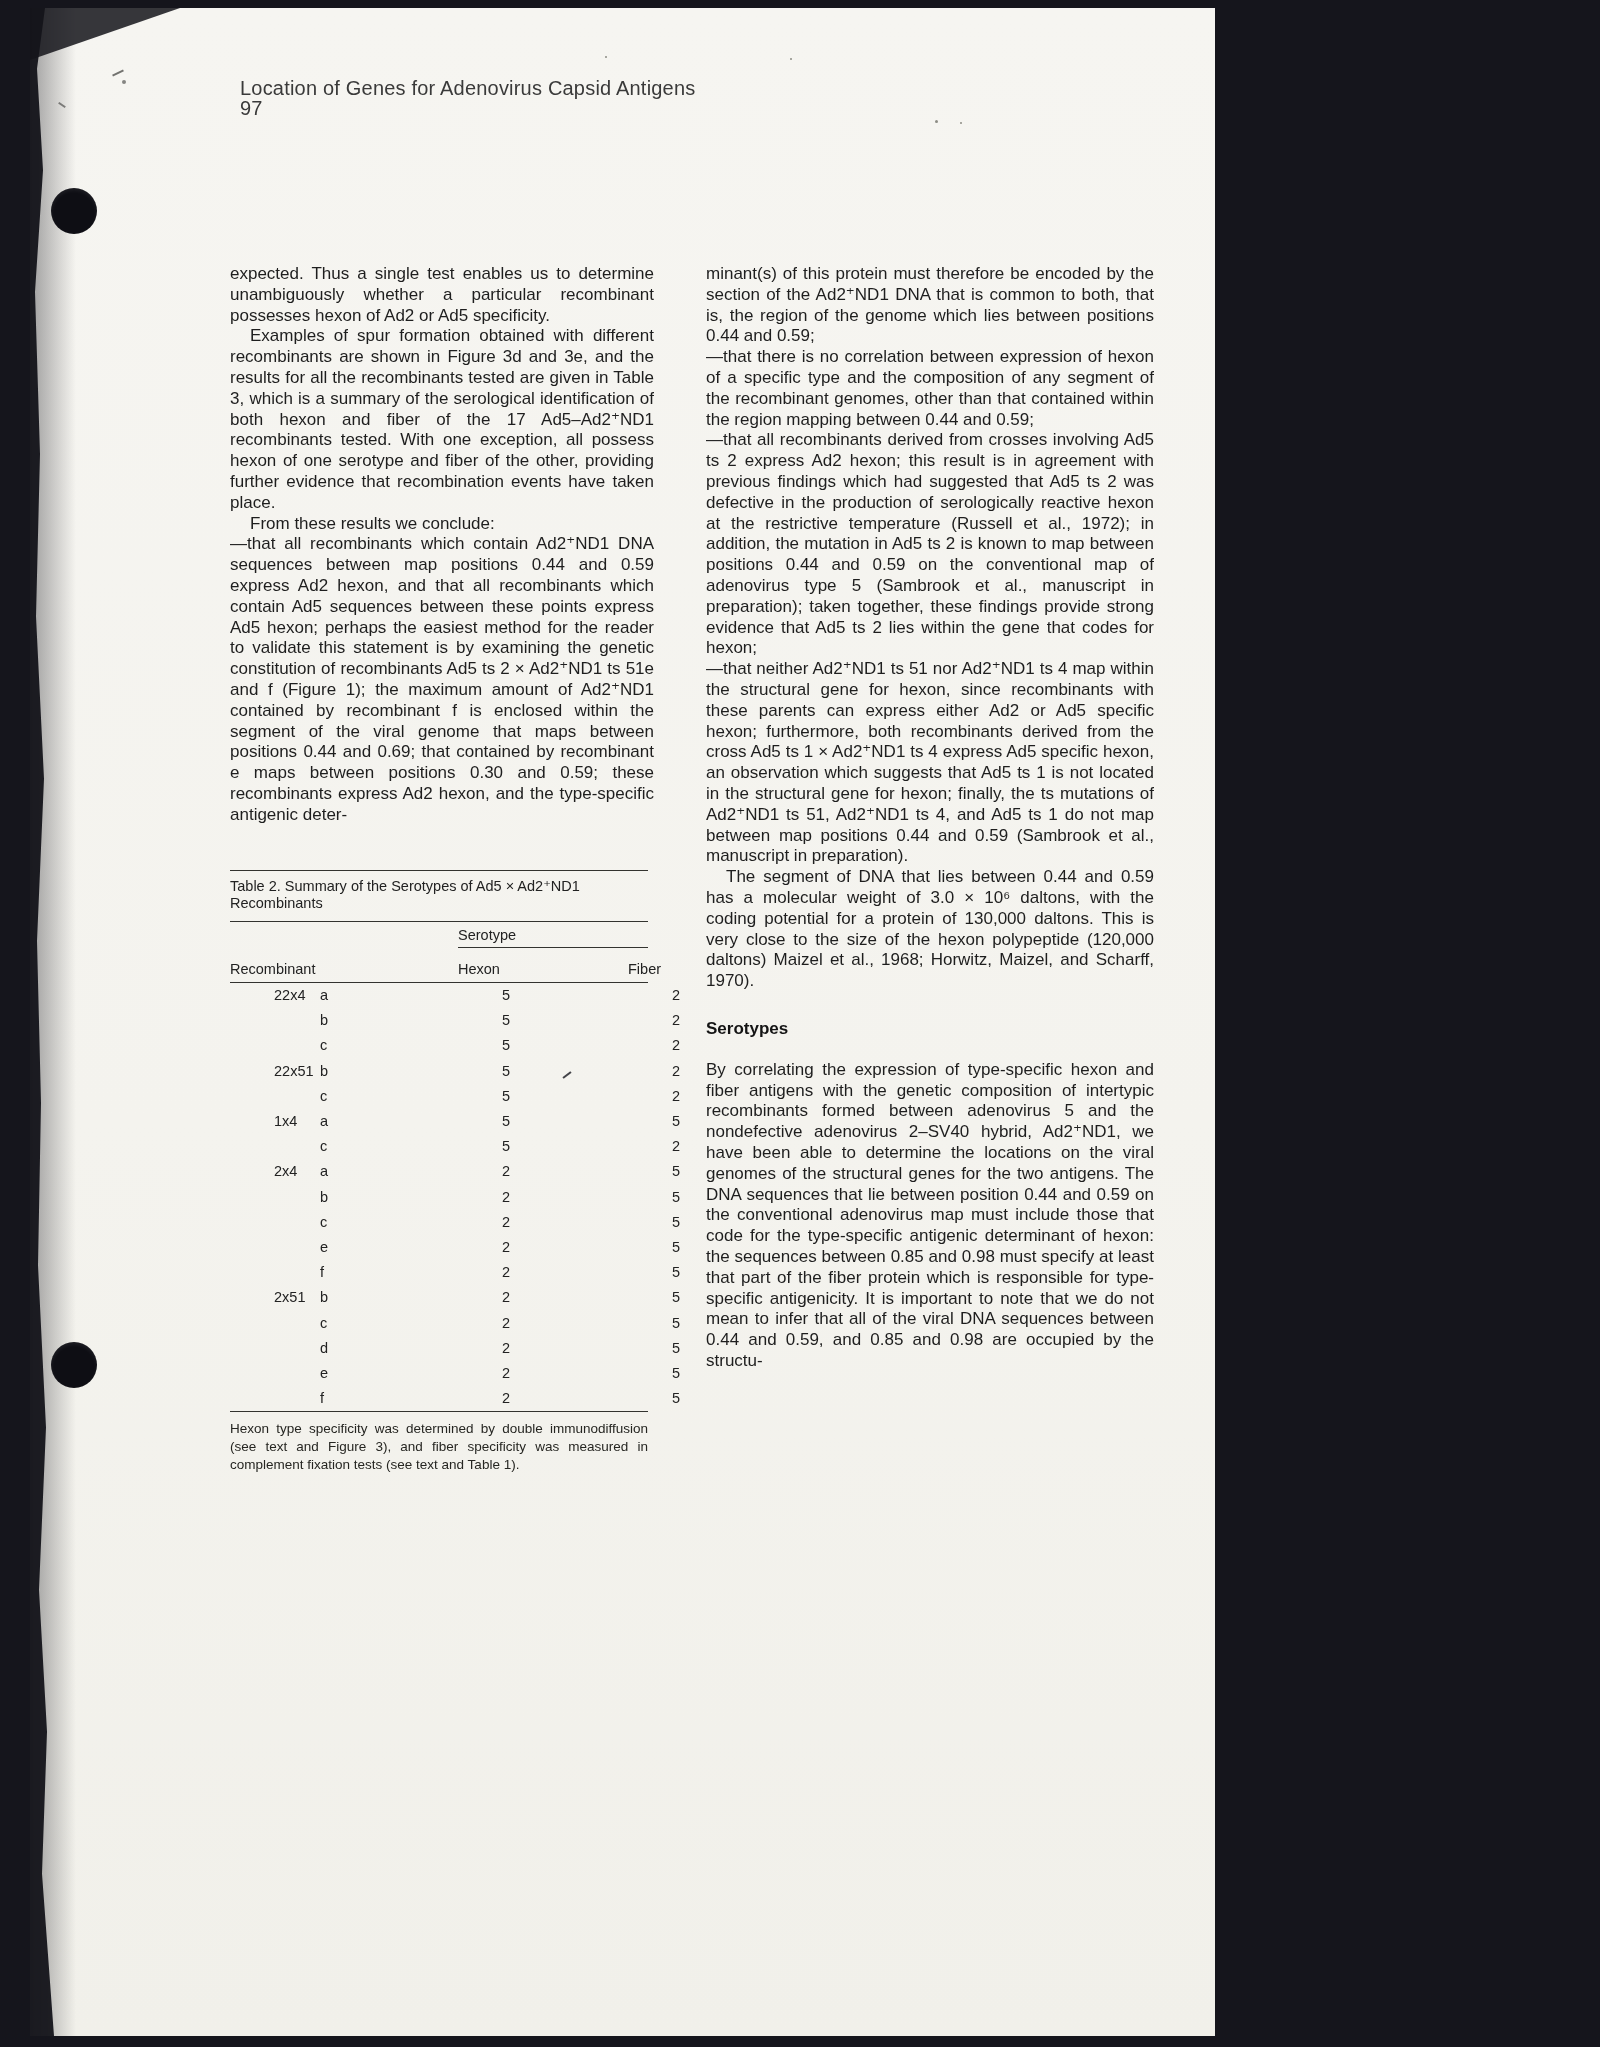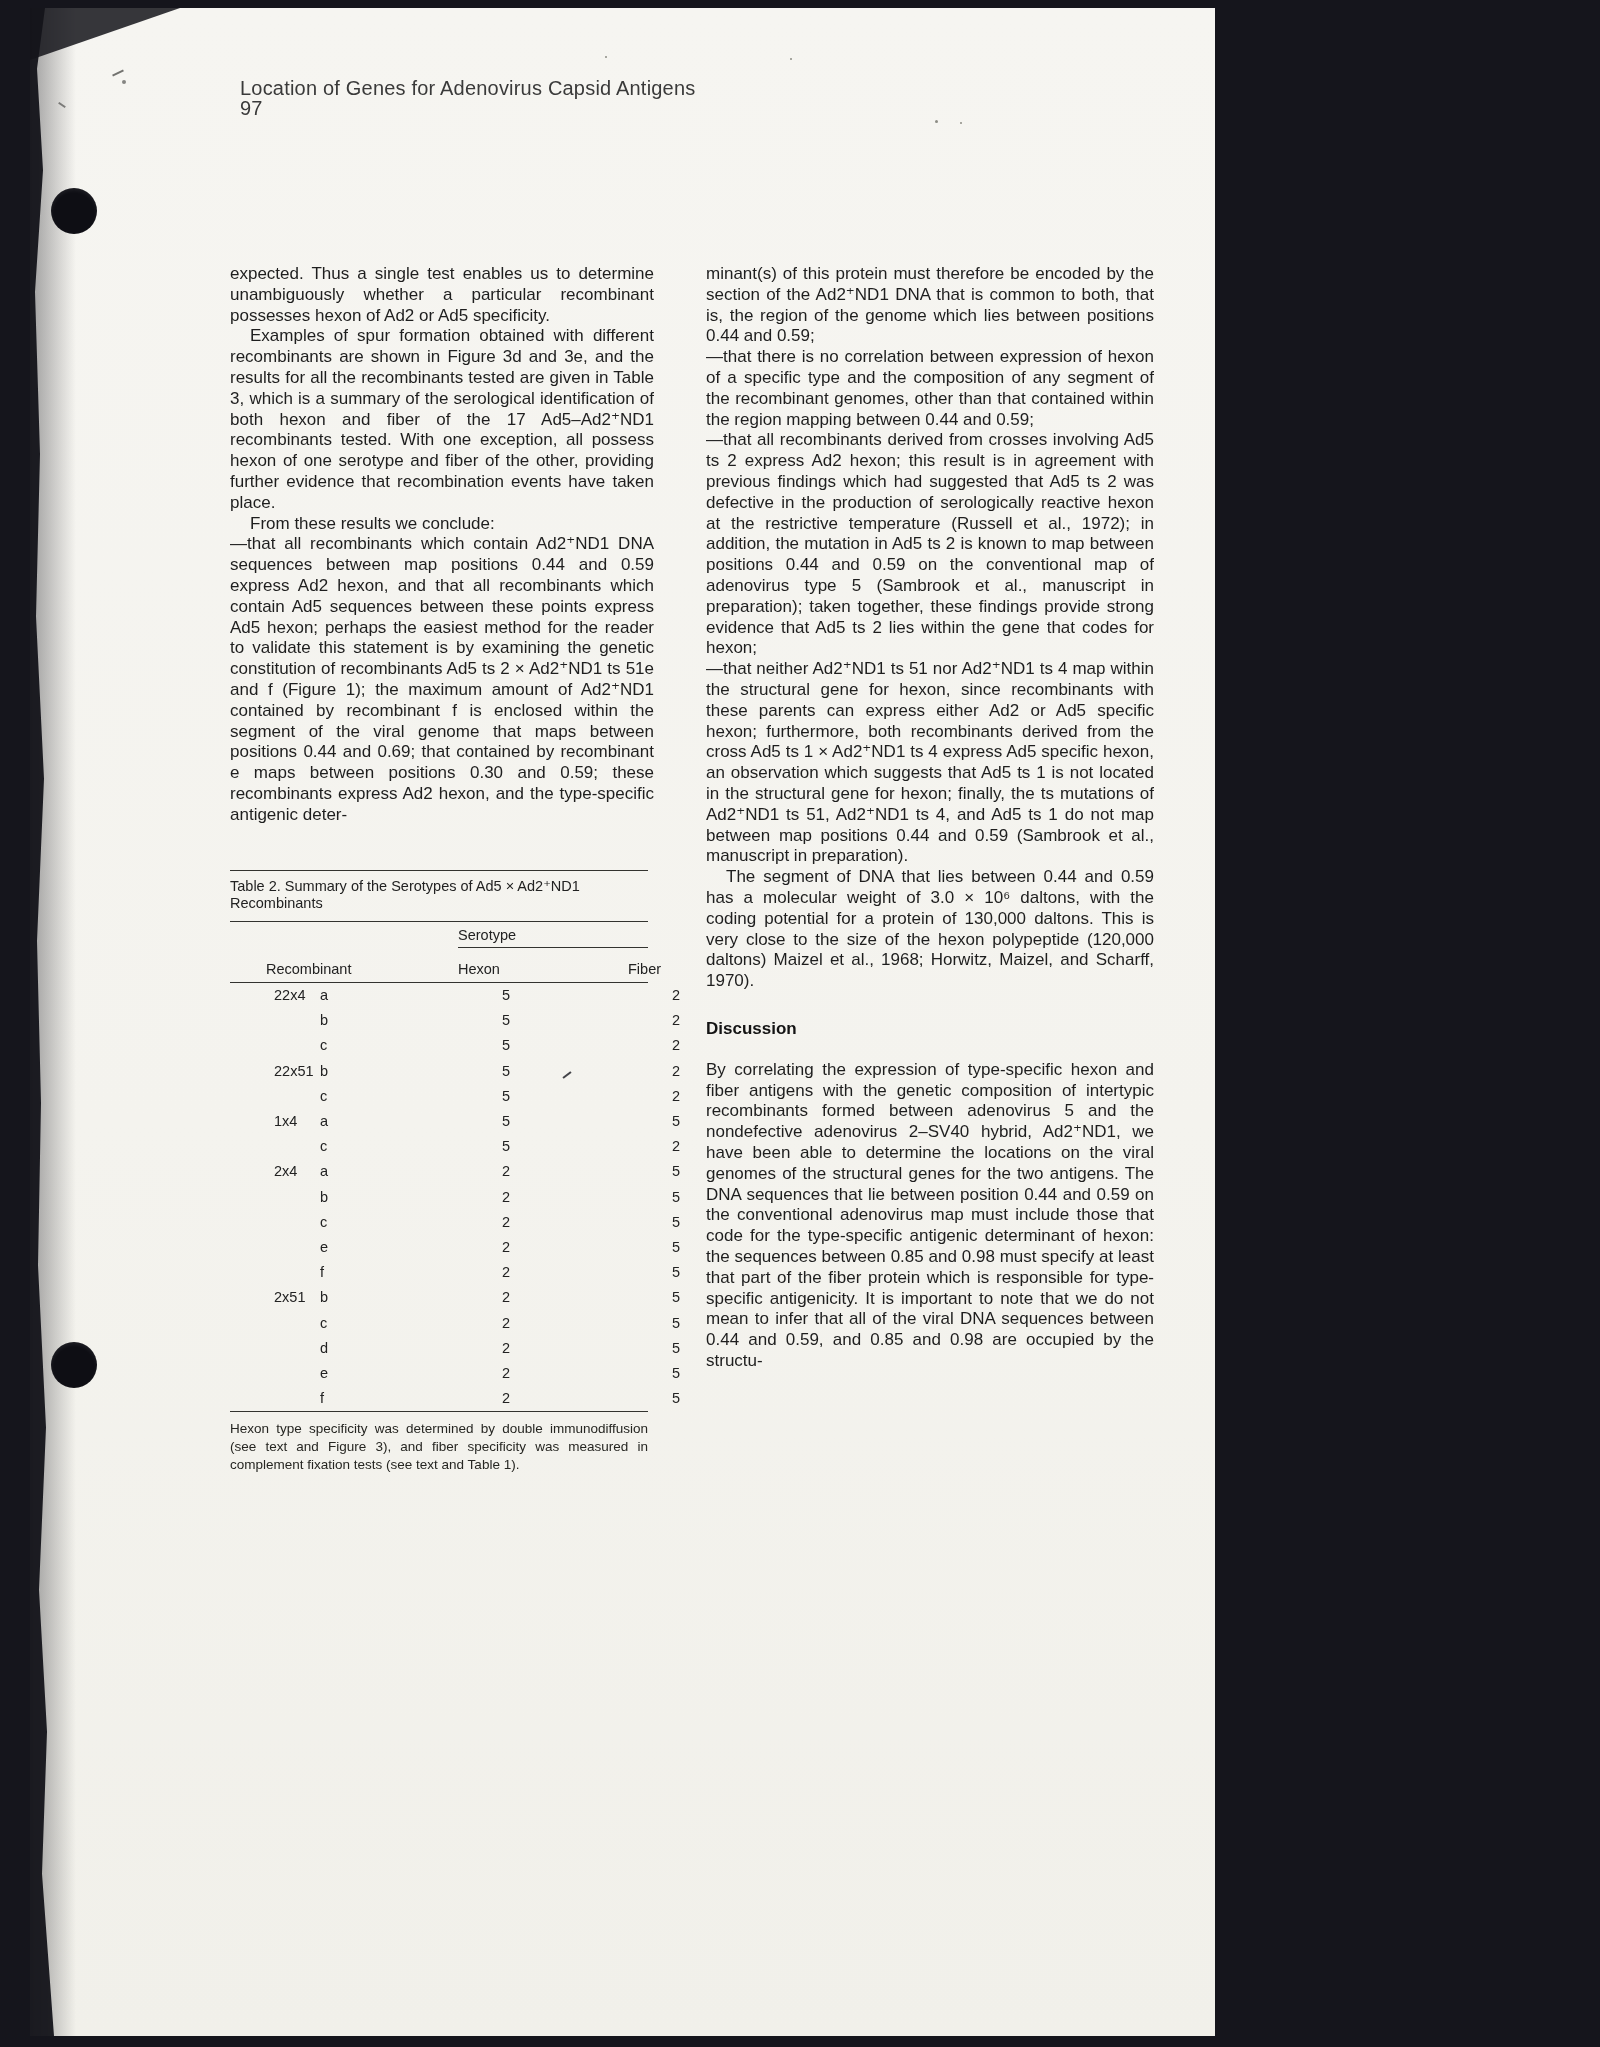--- a/index.html
+++ b/index.html
@@ -49,21 +49,21 @@
   p{margin:0;font-size:17px;line-height:20.8px;text-align:justify;color:#1e1e1e;}
   p.indent{text-indent:20px;}
   .discussion{font-size:17px;font-weight:bold;color:#141414;margin:27px 0 21px 0;}
   
   .table2{margin-top:44px;width:418px;color:#222;font-size:14.5px;}
   .rule{border-top:1.2px solid #33332f;height:0;}
   .tbl-title{padding:7px 0 9px 0;line-height:17px;}
   .serotype-row{display:grid;grid-template-columns:228px 1fr;height:26px;align-items:end;}
   .serotype-row .lbl{border-bottom:1.2px solid #33332f;padding-bottom:4px;}
   .thead{display:grid;grid-template-columns:46px 182px 170px 1fr;height:29px;align-items:end;padding-bottom:5px;}
-  .thead .c-rec{grid-column:1/3;margin-left:36px;}
+  .thead .c-rec{grid-column:1/3;}
   .trow{display:grid;grid-template-columns:46px 182px 170px 1fr;height:25.2px;align-items:center;margin-left:44px;}
   .footnote{font-size:13.5px;line-height:18px;padding-top:8px;text-align:justify;color:#262622;}
 </style>
 </head>
 <body>
 
 <div class="page">
 
   <div class="scan-edge-soft"></div>
   <div class="scan-edge-strip"></div>
@@ -221,18 +221,18 @@
         <div class="footnote">Hexon type specificity was determined by double immunodiffusion (see text and Figure 3), and fiber specificity was measured in complement fixation tests (see text and Table 1).</div>
       </section>
     </div>
 
     <div class="col-right">
       <p>minant(s) of this protein must therefore be encoded by the section of the Ad2⁺ND1 DNA that is common to both, that is, the region of the genome which lies between positions 0.44 and 0.59;</p>
       <p>—that there is no correlation between expression of hexon of a specific type and the composition of any segment of the recombinant genomes, other than that contained within the region mapping between 0.44 and 0.59;</p>
       <p>—that all recombinants derived from crosses involving Ad5 ts 2 express Ad2 hexon; this result is in agreement with previous findings which had suggested that Ad5 ts 2 was defective in the production of serologically reactive hexon at the restrictive temperature (Russell et al., 1972); in addition, the mutation in Ad5 ts 2 is known to map between positions 0.44 and 0.59 on the conventional map of adenovirus type 5 (Sambrook et al., manuscript in preparation); taken together, these findings provide strong evidence that Ad5 ts 2 lies within the gene that codes for hexon;</p>
       <p>—that neither Ad2⁺ND1 ts 51 nor Ad2⁺ND1 ts 4 map within the structural gene for hexon, since recombinants with these parents can express either Ad2 or Ad5 specific hexon; furthermore, both recombinants derived from the cross Ad5 ts 1 × Ad2⁺ND1 ts 4 express Ad5 specific hexon, an observation which suggests that Ad5 ts 1 is not located in the structural gene for hexon; finally, the ts mutations of Ad2⁺ND1 ts 51, Ad2⁺ND1 ts 4, and Ad5 ts 1 do not map between map positions 0.44 and 0.59 (Sambrook et al., manuscript in preparation).</p>
       <p class="indent">The segment of DNA that lies between 0.44 and 0.59 has a molecular weight of 3.0 × 10⁶ daltons, with the coding potential for a protein of 130,000 daltons. This is very close to the size of the hexon polypeptide (120,000 daltons) Maizel et al., 1968; Horwitz, Maizel, and Scharff, 1970).</p>
-      <h3 class="discussion">Discussion</h3>
+      <h3 class="discussion">Serotypes</h3>
       <p>By correlating the expression of type-specific hexon and fiber antigens with the genetic composition of intertypic recombinants formed between adenovirus 5 and the nondefective adenovirus 2–SV40 hybrid, Ad2⁺ND1, we have been able to determine the locations on the viral genomes of the structural genes for the two antigens. The DNA sequences that lie between position 0.44 and 0.59 on the conventional adenovirus map must include those that code for the type-specific antigenic determinant of hexon: the sequences between 0.85 and 0.98 must specify at least that part of the fiber protein which is responsible for type-specific antigenicity. It is important to note that we do not mean to infer that all of the viral DNA sequences between 0.44 and 0.59, and 0.85 and 0.98 are occupied by the structu-</p>
     </div>
 
   </div>
 </div>
 
 </body></html>

